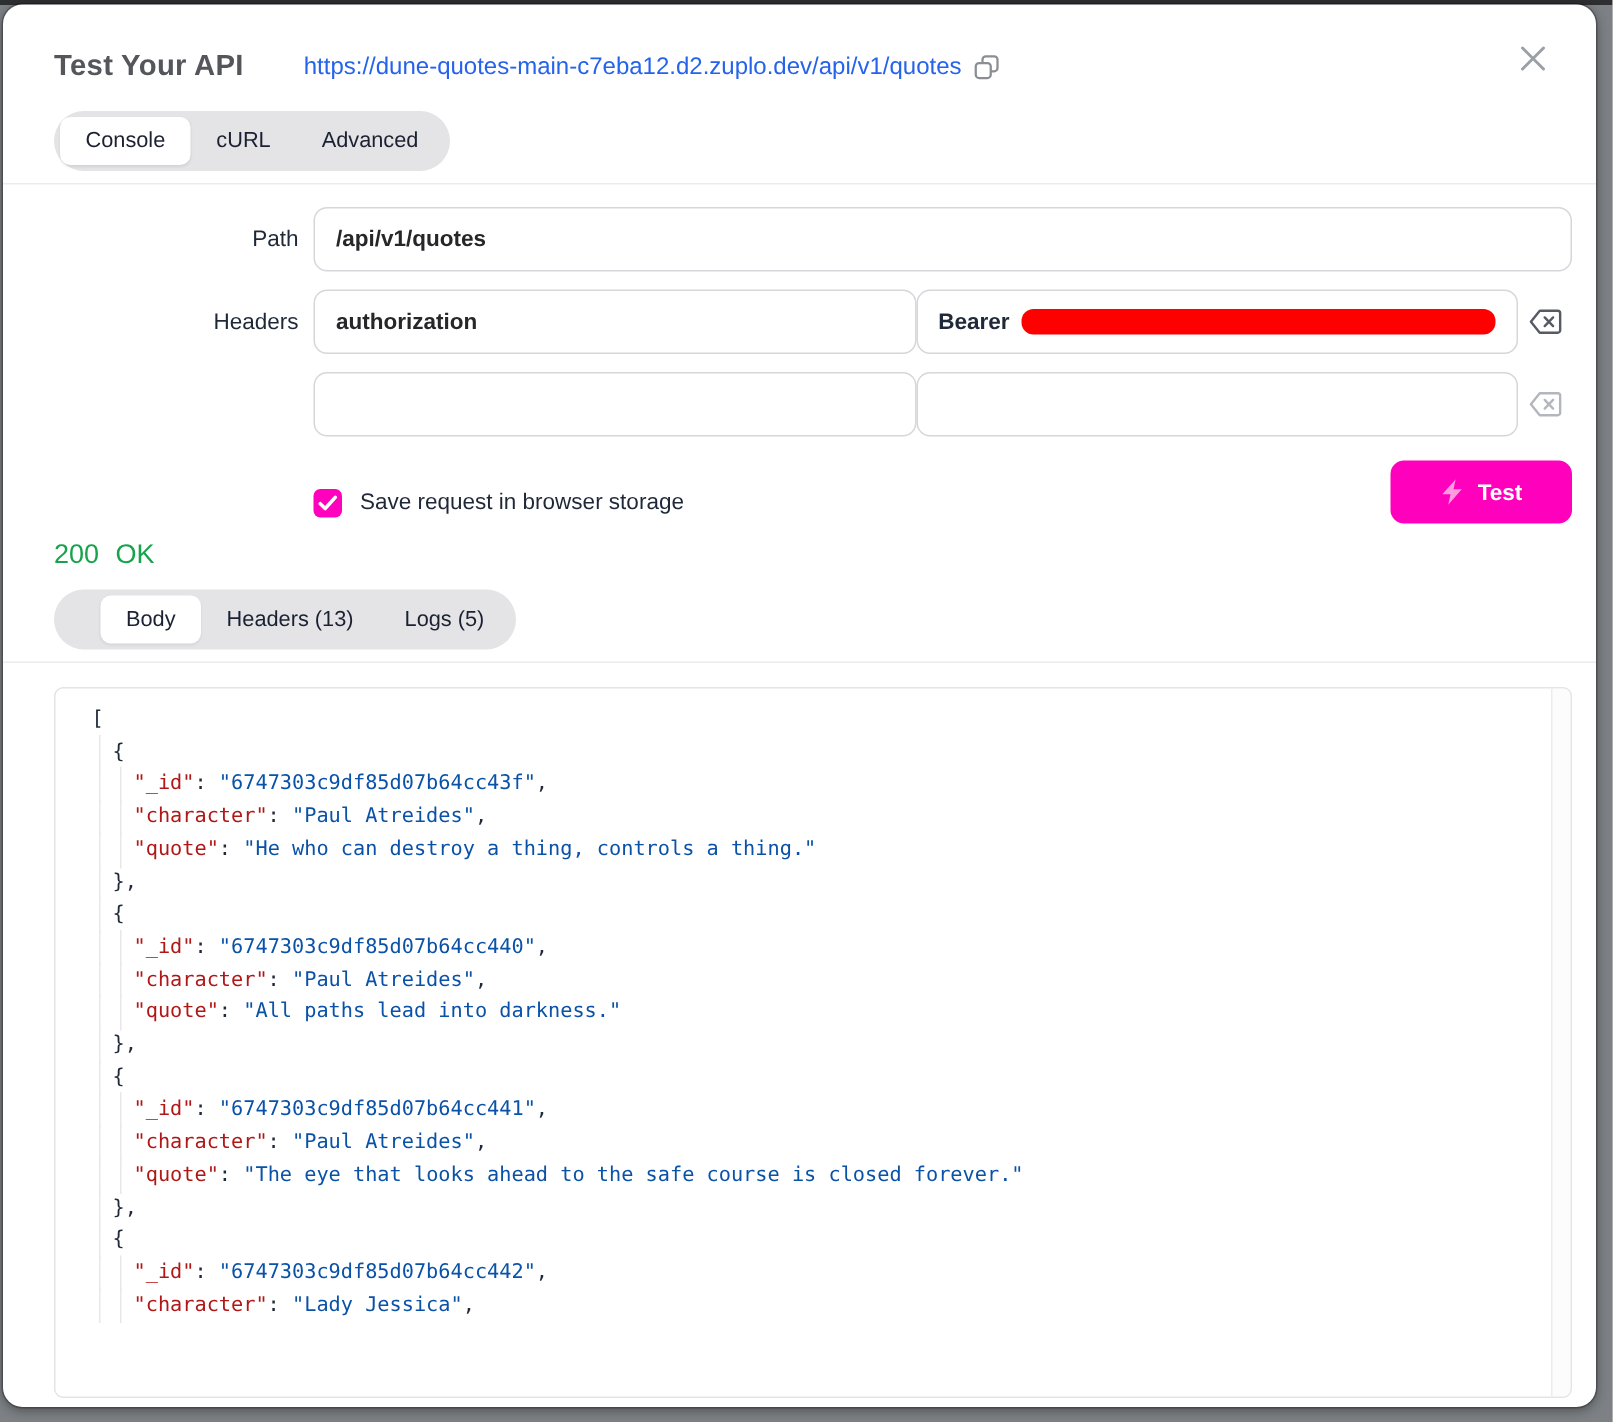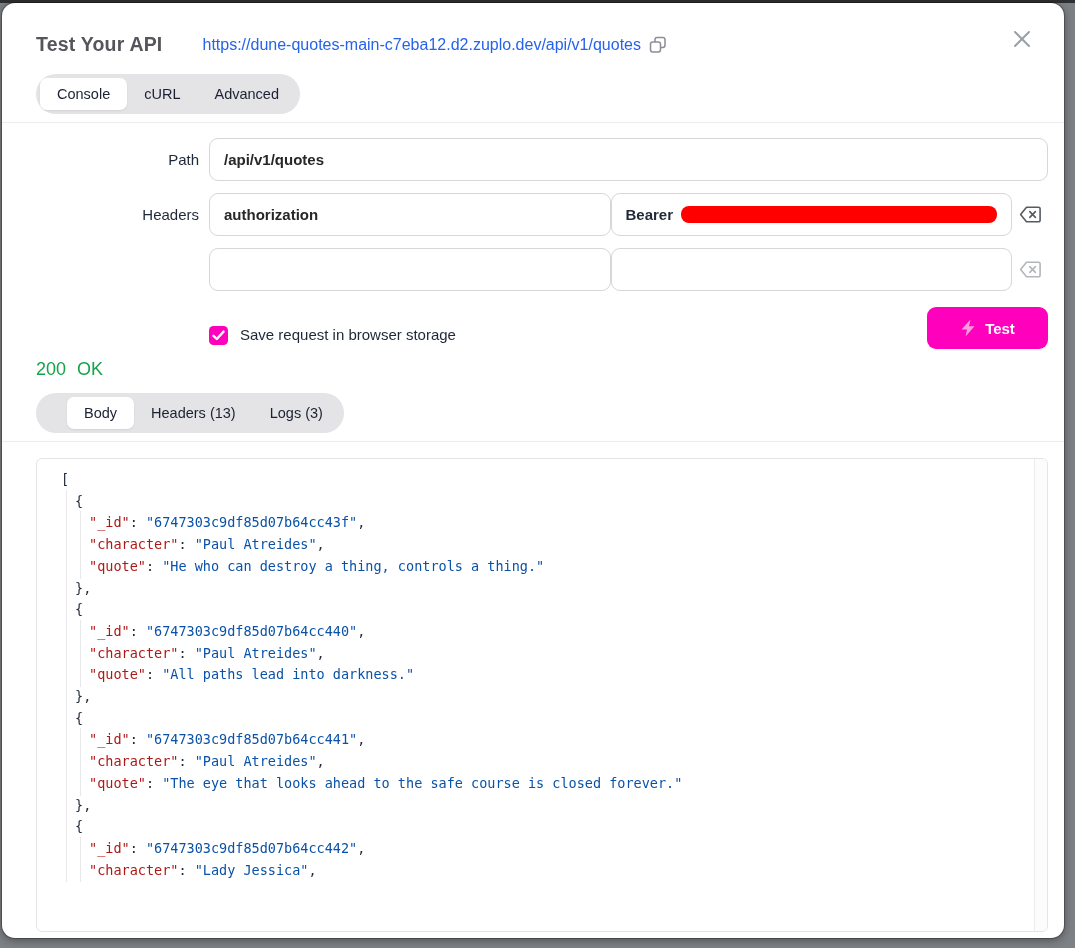--- a/index.html
+++ b/index.html
@@ -167,21 +167,21 @@
     </div>
 
     <div class="status">
       <span>200</span>
       <span>OK</span>
     </div>
 
     <div class="tabseg response-tabs">
       <div class="tab active">Body</div>
       <div class="tab">Headers (13)</div>
-      <div class="tab">Logs (3)</div>
+      <div class="tab">Logs (5)</div>
     </div>
 
     <div class="divider"></div>
 
     <div class="panel">
       <div class="code" id="json-body">
           <div class="cl" style="padding-left: 0px;"><span class="jp">[</span></div>
           <div class="cl" style="padding-left: 14px;"><span class="guide" style="left: 5px;"></span><span class="jp">{</span></div>
           <div class="cl" style="padding-left: 28px;"><span class="guide" style="left: 5px;"></span><span class="guide" style="left: 19px;"></span><span class="jk">"_id"</span><span class="jp">: </span><span class="js">"6747303c9df85d07b64cc43f"</span><span class="jp">,</span></div>
           <div class="cl" style="padding-left: 28px;"><span class="guide" style="left: 5px;"></span><span class="guide" style="left: 19px;"></span><span class="jk">"character"</span><span class="jp">: </span><span class="js">"Paul Atreides"</span><span class="jp">,</span></div>

